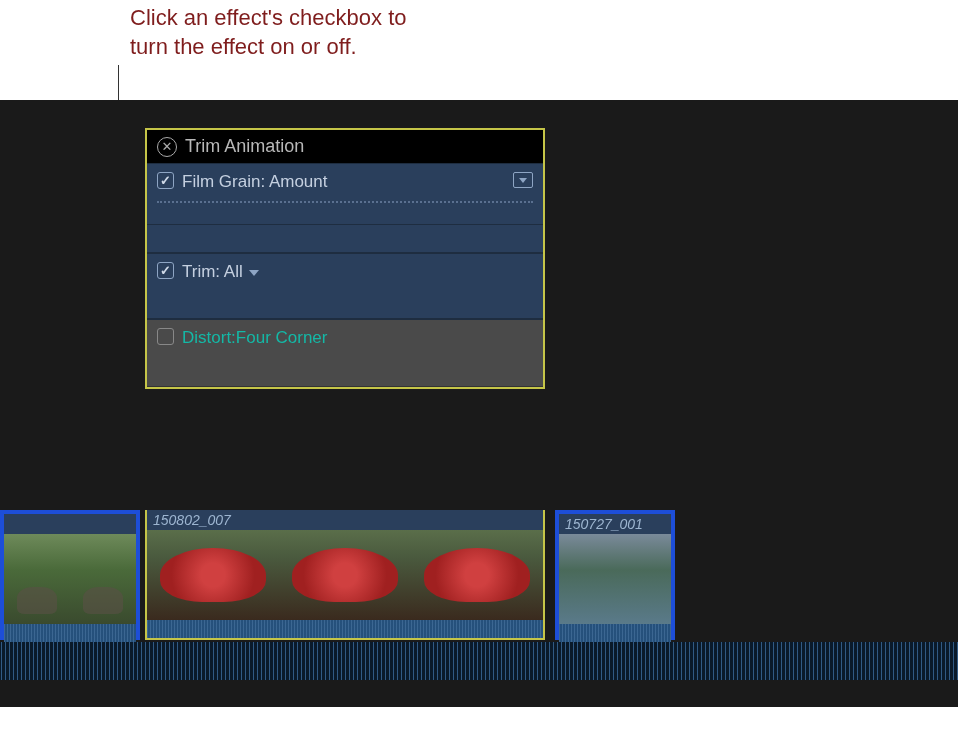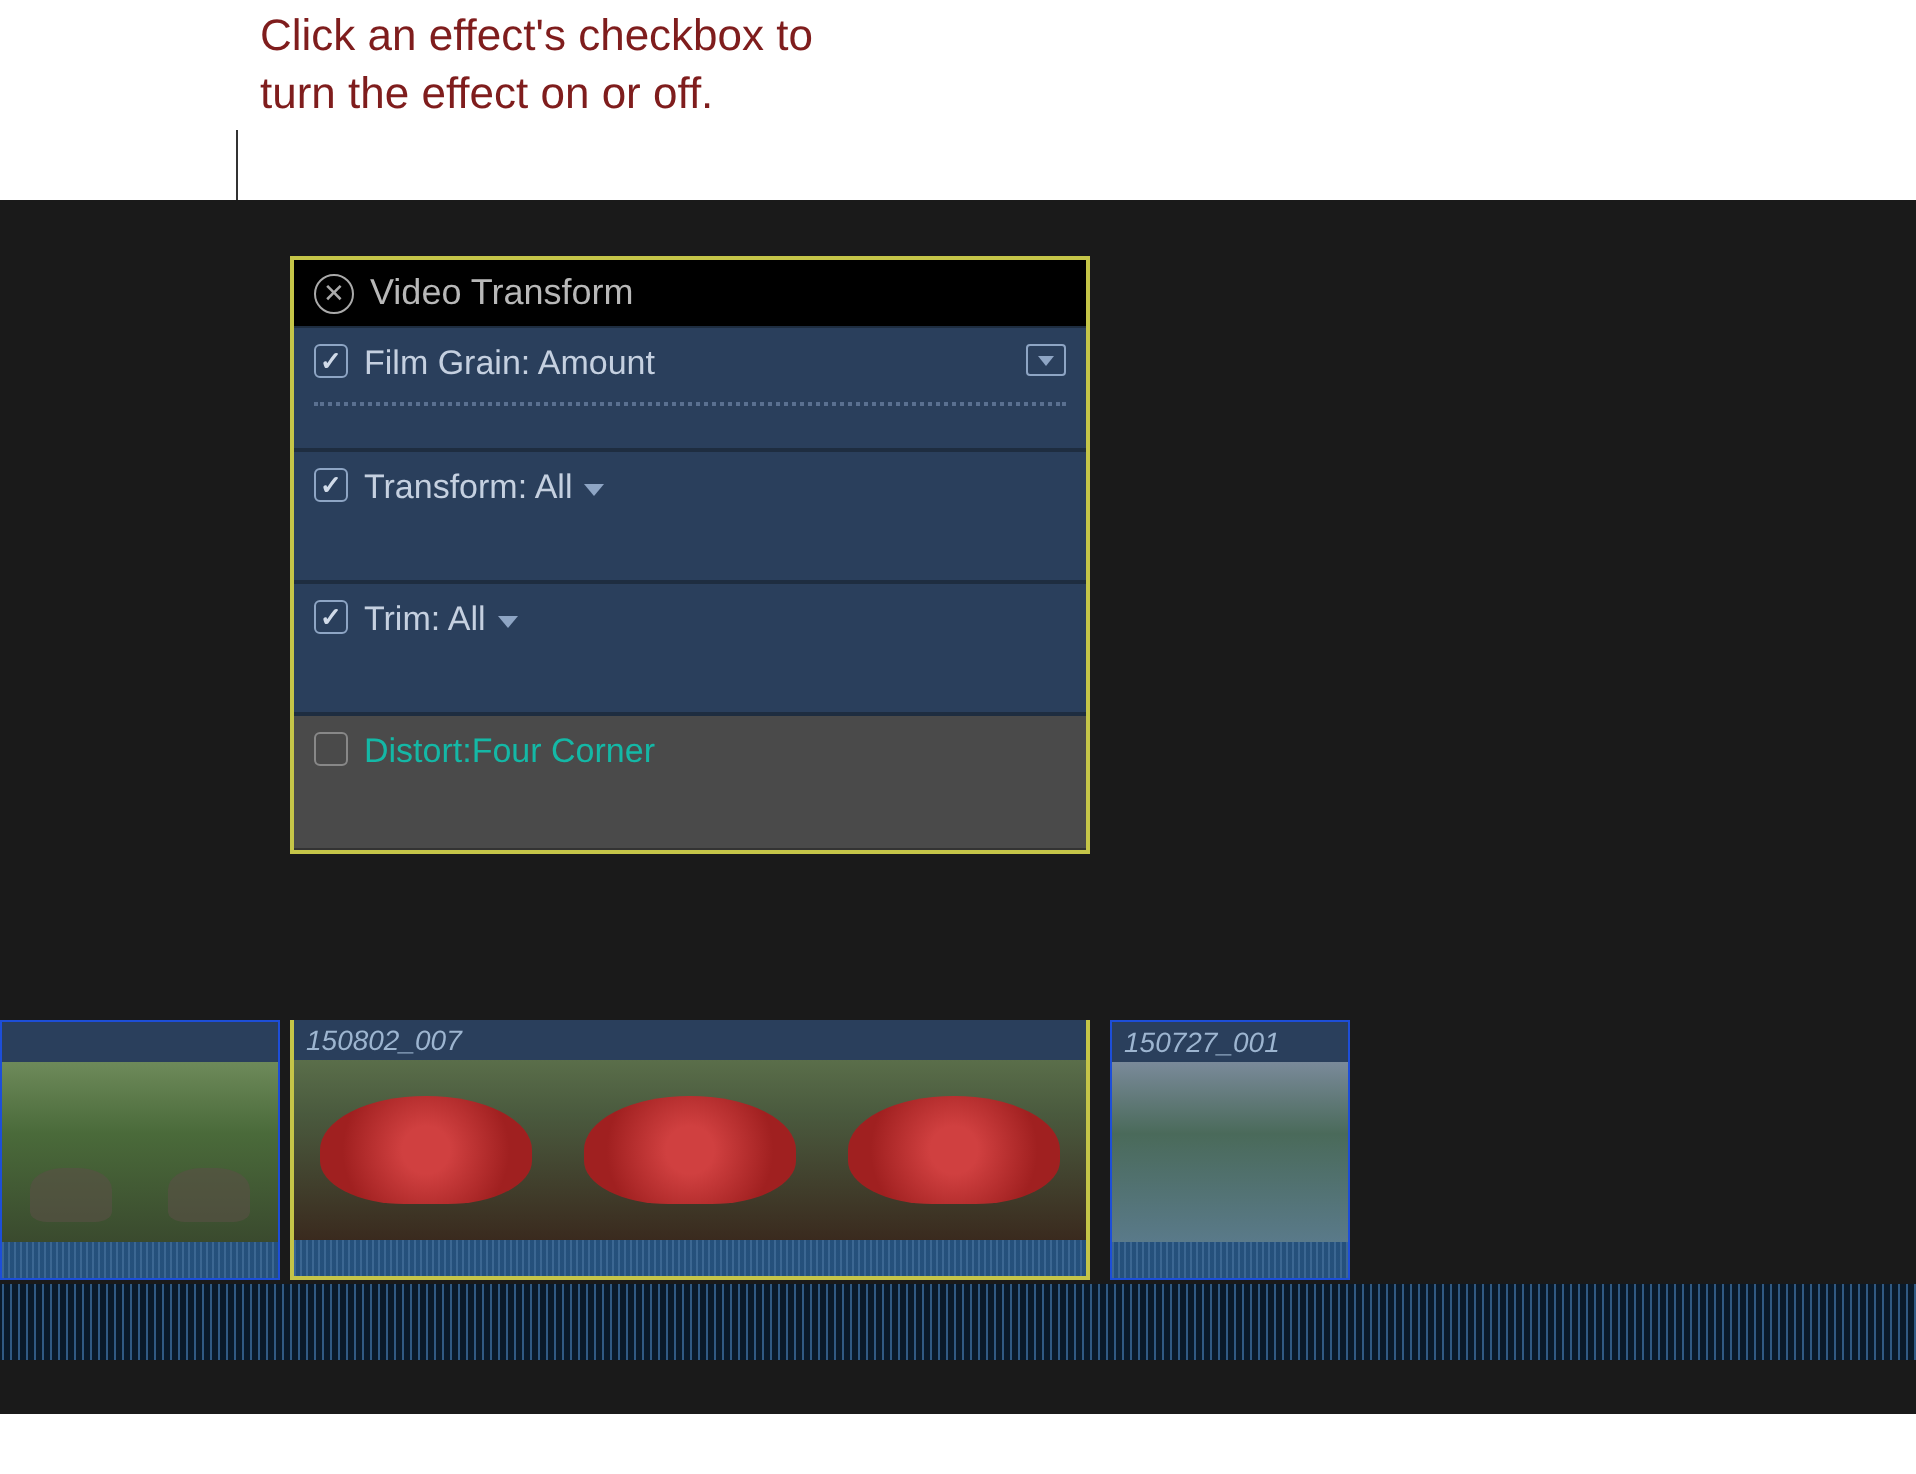--- a/index.html
+++ b/index.html
@@ -196,21 +196,21 @@
       top: 510px;
       left: 0;
       width: 958px;
       height: 170px;
       font-style: italic;
     }
     .clip {
       position: absolute;
       top: 0;
       height: 130px;
-      border: 1px solid #1d4ed8;
+      border: 4px solid #1d4ed8;
     }
     .clip-1 {
       left: 0;
       width: 140px;
     }
     .clip-2 {
       left: 145px;
       width: 400px;
       border: 2px solid #c5c548;
       border-top: none;
@@ -315,36 +315,30 @@
 <div class="callout-line line-top-h"></div>
 
 <div class="callout callout-right">Distort effect turned off.</div>
 <div class="callout-line line-right-h"></div>
 
 <div class="editor-bg"></div>
 
 <div class="panel">
   <div class="panel-header">
     <div class="close-btn">✕</div>
-    <div class="panel-title">Video Transform</div>
+    <div class="panel-title">Trim Animation</div>
   </div>
 
   <div class="effect-row">
     <div class="checkbox checked"></div>
     <div class="effect-label">Film Grain: Amount</div>
     <div class="dropdown-icon"></div>
   </div>
   <div class="dotted-spacer"></div>
 
-  <div class="effect-row">
-    <div class="checkbox checked"></div>
-    <div class="effect-label">
-      <span>Transform: All</span><span class="chevron"></span>
-    </div>
-  </div>
   <div class="solid-spacer"></div>
 
   <div class="effect-row">
     <div class="checkbox checked"></div>
     <div class="effect-label">
       <span>Trim: All</span><span class="chevron"></span>
     </div>
   </div>
   <div class="solid-spacer"></div>
 

